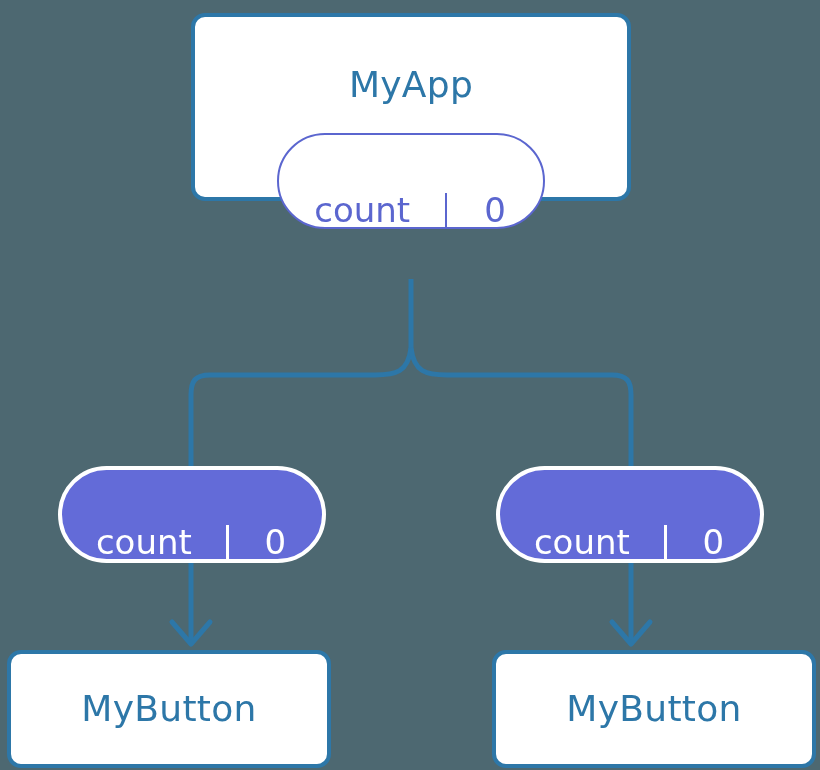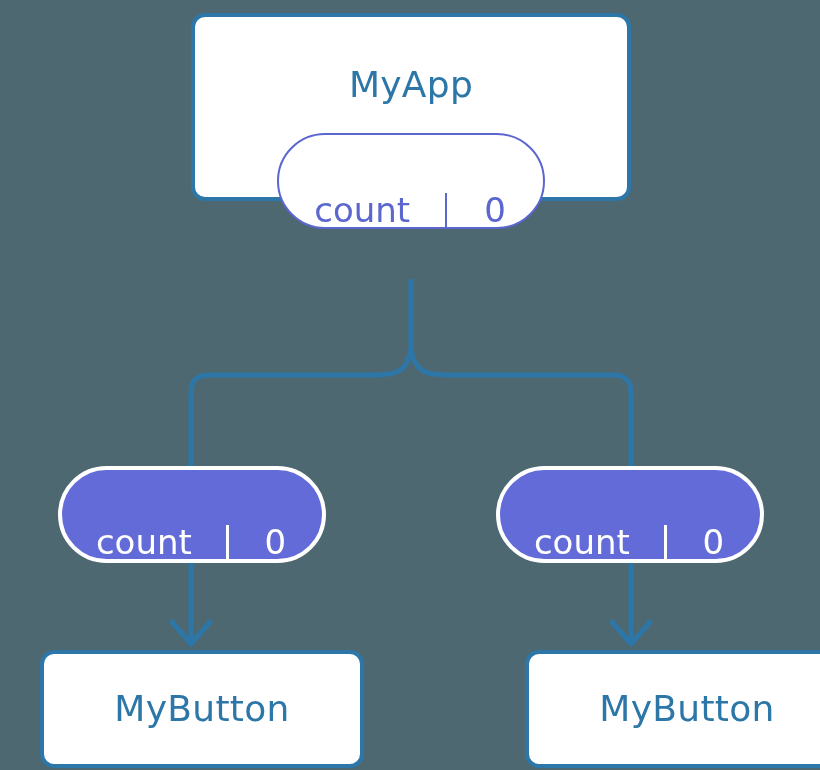--- a/index.html
+++ b/index.html
@@ -55,21 +55,20 @@
   }
   #box-myapp .comp-title {
     margin-top: 50px;
   }
 
   .box-mybutton {
     top: 650px;
     width: 324px;
     height: 118px;
     justify-content: center;
-    margin-left: 33px;
   }
   #box-mybutton-left  { left: 7px; }
   #box-mybutton-right { left: 492px; }
 
   
   .pill {
     position: absolute;
     box-sizing: border-box;
     display: flex;
     align-items: flex-end;

